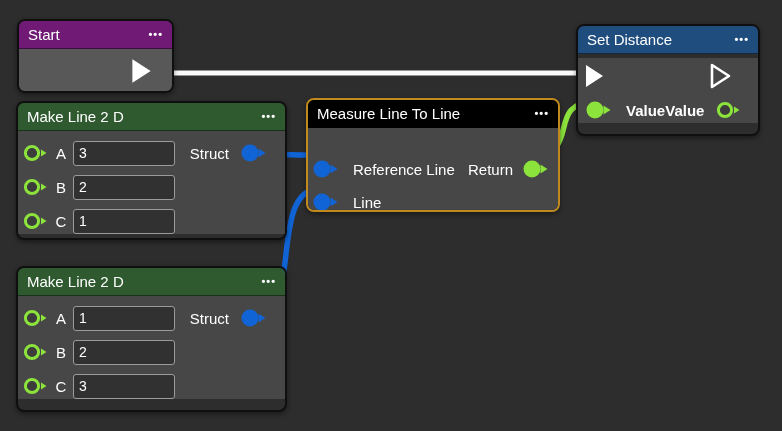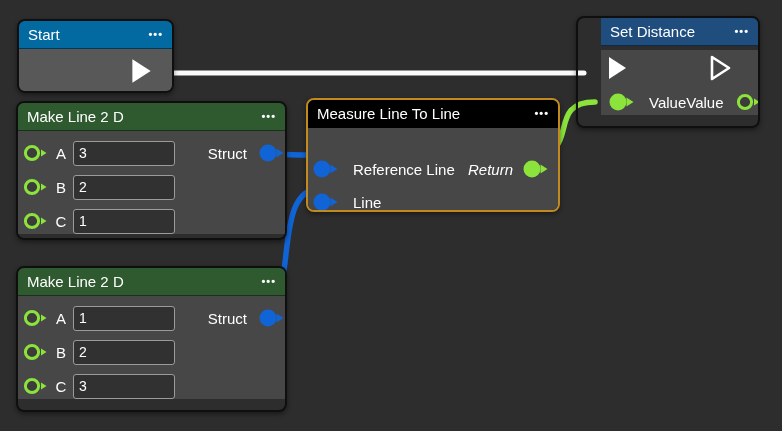--- a/index.html
+++ b/index.html
@@ -41,54 +41,54 @@
   
   .ml-body { padding-top:9px; }
   .ml-body .row { margin-bottom:8px; padding-left:5px; }
   .ml-body .row .field-label { margin-left:6px; width:12px; text-align:center; }
   .ml-body .row input {
     margin-left:6px; width:102px; height:25px;
     background:#313131; border:1px solid #9b9b9b; border-radius:3px;
     color:#ffffff; font-family:"Liberation Sans", sans-serif; font-size:14px;
     padding:0 5px; outline:none;
   }
-  .out-group { margin-left:auto; display:flex; align-items:center; }
+  .out-group { margin-left:auto; display:flex; align-items:center; padding-right:18px; }
   .out-group .out-label { margin-right:12px; }
 
   
   .ms-body { padding-top:28px; }
   .ms-body .row { margin-bottom:7px; padding-left:5px; }
   .ms-body .row .in-label { margin-left:14px; }
-  .ms-body .out-group { padding-right:9px;font-style:italic; }
+  .ms-body .out-group { padding-right:9px; }
   .ms-body .out-group .out-label { margin-right:10px; }
 
   
   .sd-exec-row { height:36px; margin-top:4px; display:flex; align-items:center;
                  padding-left:4px; padding-right:26px; }
   .sd-exec-row .pin-right { margin-left:auto; }
   .sd-value-row { height:26px; margin-top:3px; display:flex; align-items:center;
-                  padding-left:8px; padding-right:26px; }
+                  padding-left:8px; padding-right:26px;font-weight:bold; }
   .sd-value-row .in-label { margin-left:14px; }
   .sd-value-row .out-group { padding-right:0; }
   .sd-value-row .out-group .out-label { margin-right:12px; }
 </style>
 </head>
 <body>
 
 <div id="canvas" style="background: rgb(45, 45, 45);">
 
   <svg id="wire-layer">
       <path d="M172 73 L584 73" fill="none" stroke="#fafafa" stroke-width="5" stroke-linecap="round"></path>
       <path d="M250 154 C307.6 154, 264.4 155, 322 155" fill="none" stroke="#1064d6" stroke-width="5.5" stroke-linecap="round"></path>
       <path d="M250 320 C307.6 320, 264.4 188, 322 188" fill="none" stroke="#1064d6" stroke-width="5.5" stroke-linecap="round"></path>
       <path d="M532 155 C582.4 155, 544.6 102, 595 102" fill="none" stroke="#8be33c" stroke-width="5.5" stroke-linecap="round"></path>
     </svg>
 
   <div class="node" style="left:17px; top:19px; width:157px; height:74px;">
-    <div class="node-header" style="background: #0369a1;">
+    <div class="node-header" style="background: #701a75;">
       <span class="node-title">Start</span>
       <span class="menu-dots">•••</span>
     </div>
     <div class="node-body start-body" style="background: rgb(88, 88, 88);">
       <span class="pin">
           <svg width="26" height="28" viewBox="0 0 24 26">
             <path d="M4 2 L21 13 L4 24 Z" fill="#ffffff"></path>
           </svg>
         </span>
     </div>
@@ -219,21 +219,21 @@
               <circle cx="9" cy="10" r="6.6" fill="#3c3c3c" stroke="#8be33c" stroke-width="3"></circle>
               <path fill="#8be33c" d="M18 6.5 L23.5 10 L18 13.5 Z"></path>
             </svg>
           </span>
         <span class="field-label">C</span>
         <input type="text" value="3" style="">
       </div>
     </div>
   </div>
 
-  <div class="node" style="left:576px; top:16px; width:184px; height:112px;padding-left:23px;">
+  <div class="node" style="left:576px; top:24px; width:184px; height:112px;">
     <div class="node-header" style="background: rgb(30, 77, 126);">
       <span class="node-title">Set Distance</span>
       <span class="menu-dots">•••</span>
     </div>
     <div class="node-body" style="background: rgb(71, 71, 71);">
       <div class="sd-exec-row">
         <span class="pin">
             <svg width="24" height="26" viewBox="0 0 24 26">
               <path d="M4 2 L21 13 L4 24 Z" fill="#ffffff"></path>
             </svg>

